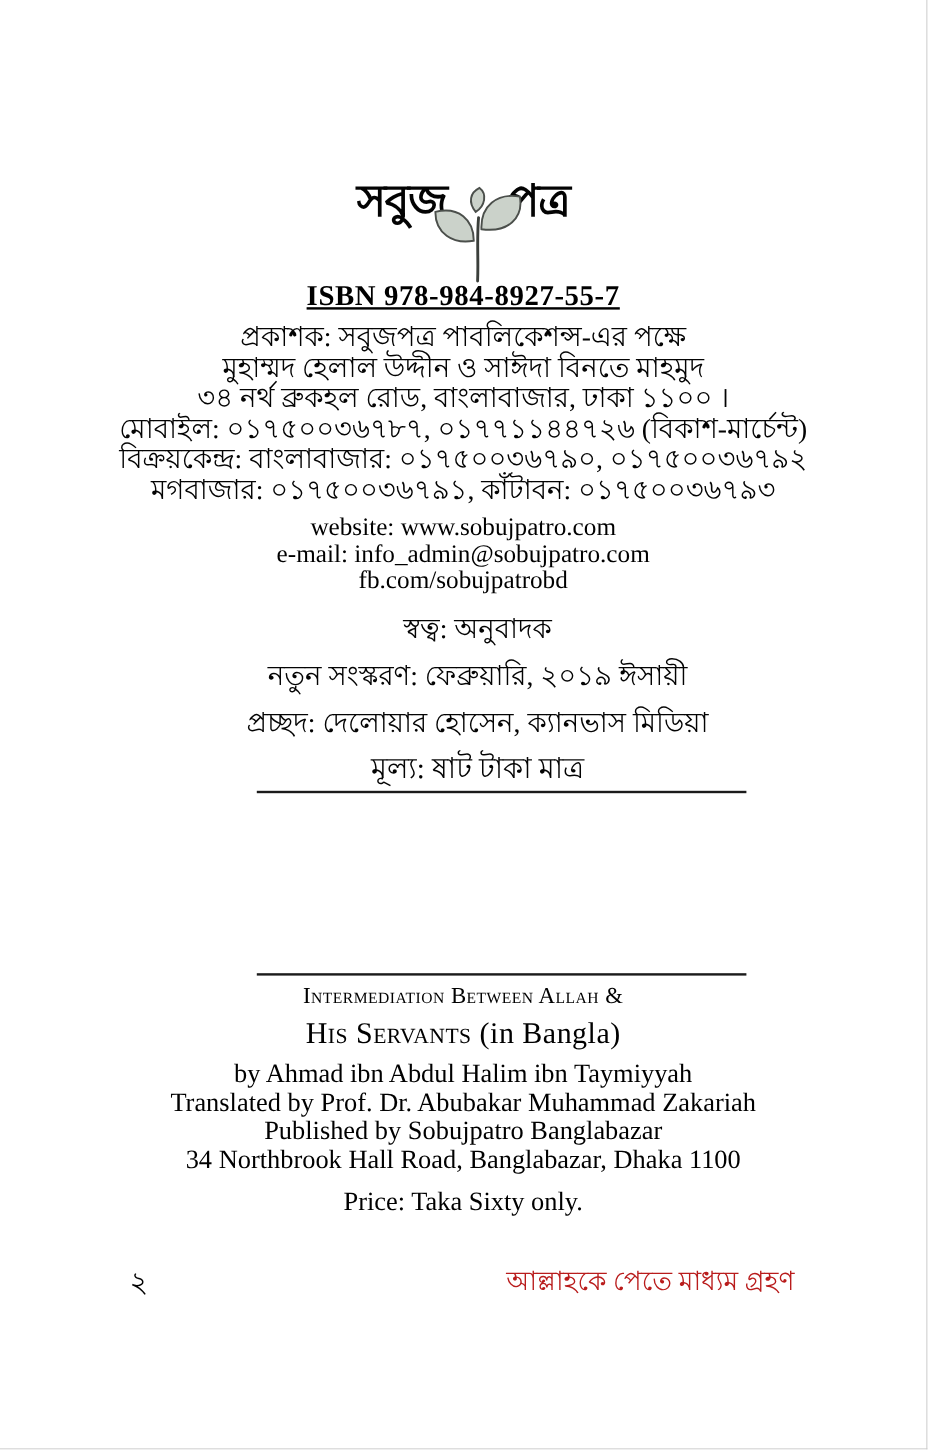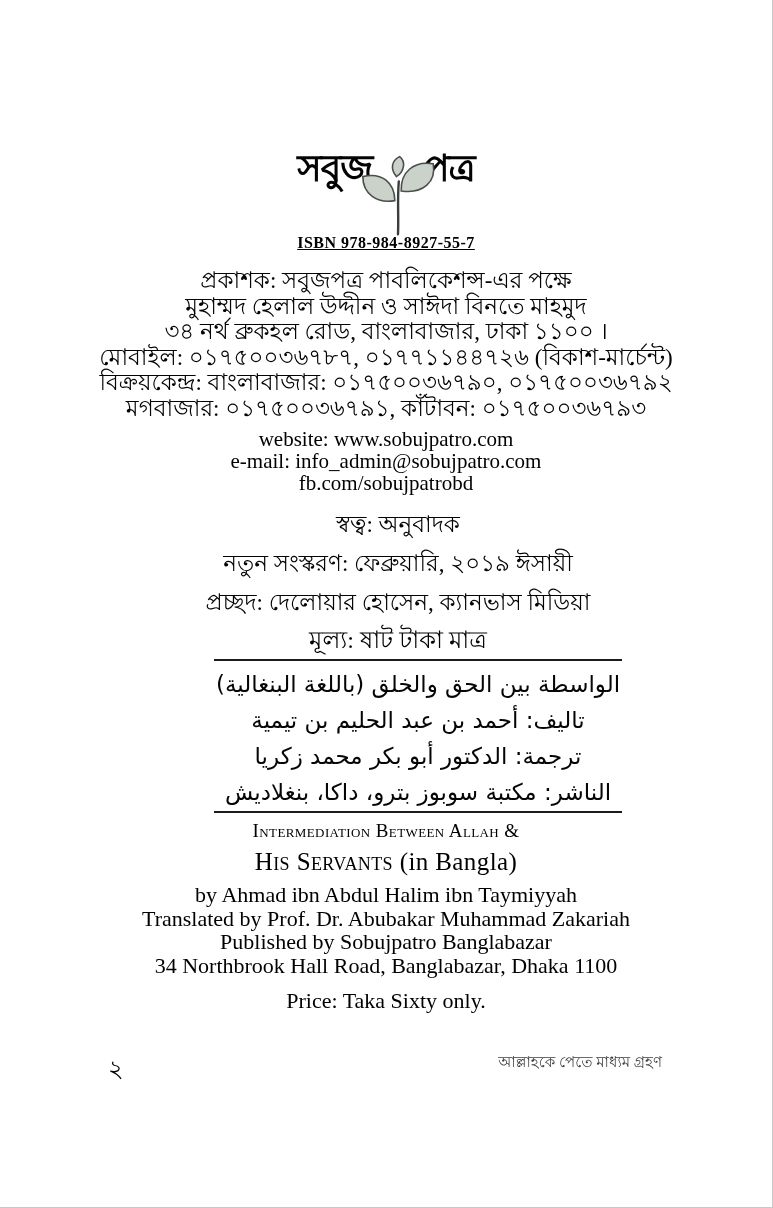--- a/index.html
+++ b/index.html
@@ -25,21 +25,21 @@
   .logo-word{
     font-family:"Liberation Serif","DejaVu Serif",serif;
     font-weight:bold;font-size:37px;line-height:1;color:#050505;
     letter-spacing:-1px;
   }
   .logo-svg{margin:0 -22px;position:relative;top:4px;}
 
   
   .isbn{
     top:234px;
-    font-size:16px;font-weight:bold;
+    font-size:24px;font-weight:bold;
     text-decoration:underline;
     letter-spacing:.5px;
   }
 
   
   .bn{font-family:"Liberation Serif","DejaVu Serif",serif;color:#030303;}
   .publisher{top:268px;font-size:23px;line-height:25.5px;}
   .contact{top:428px;font-size:21px;line-height:22px;}
   .meta{font-size:23px;padding-left:12px;}
   .meta-1{top:506px;}
@@ -68,21 +68,21 @@
   .en-body{top:883px;font-size:22px;line-height:23.5px;}
   .price{top:988px;font-size:22px;}
 
   
   .footer-num{
     position:absolute;top:1050px;left:108px;
     font-size:24px;color:#030303;
   }
   .footer-title{
     position:absolute;top:1050px;right:110px;
-    font-size:15px;color:#404040;
+    font-size:22px;color:#b91c1c;
   }
 </style>
 </head>
 <body>
 
 <div class="page">
 
   <div class="logo-row">
     <span class="logo-word bn">সবুজ</span>
     <svg class="logo-svg" width="96" height="82" viewBox="0 0 120 102" aria-hidden="true">
@@ -115,26 +115,20 @@
     <div>fb.com/sobujpatrobd</div>
   </div>
 
   <div class="abs meta meta-1 bn">স্বত্ব: অনুবাদক</div>
   <div class="abs meta meta-2 bn">নতুন সংস্করণ: ফেব্রুয়ারি, ২০১৯ ঈসায়ী</div>
   <div class="abs meta meta-3 bn">প্রচ্ছদ: দেলোয়ার হোসেন, ক্যানভাস মিডিয়া</div>
   <div class="abs meta meta-4 bn">মূল্য:  ষাট টাকা মাত্র</div>
 
   <div class="rule rule-1"></div>
 
-  <div class="arabic">
-    <div>الواسطة بين الحق والخلق (باللغة البنغالية)</div>
-    <div>تاليف: أحمد بن عبد الحليم بن تيمية</div>
-    <div>ترجمة: الدكتور أبو بكر محمد زكريا</div>
-    <div>الناشر: مكتبة سوبوز بترو، داكا، بنغلاديش</div>
-  </div>
 
   <div class="rule rule-2"></div>
 
   <div class="abs en-title-1">Intermediation Between Allah &amp;</div>
   <div class="abs en-title-2"><span class="sc">His Servants</span><span> (in Bangla)</span></div>
 
   <div class="abs en-body">
     <div>by Ahmad ibn Abdul Halim ibn Taymiyyah</div>
     <div>Translated by Prof. Dr. Abubakar Muhammad Zakariah</div>
     <div>Published by Sobujpatro Banglabazar</div>

